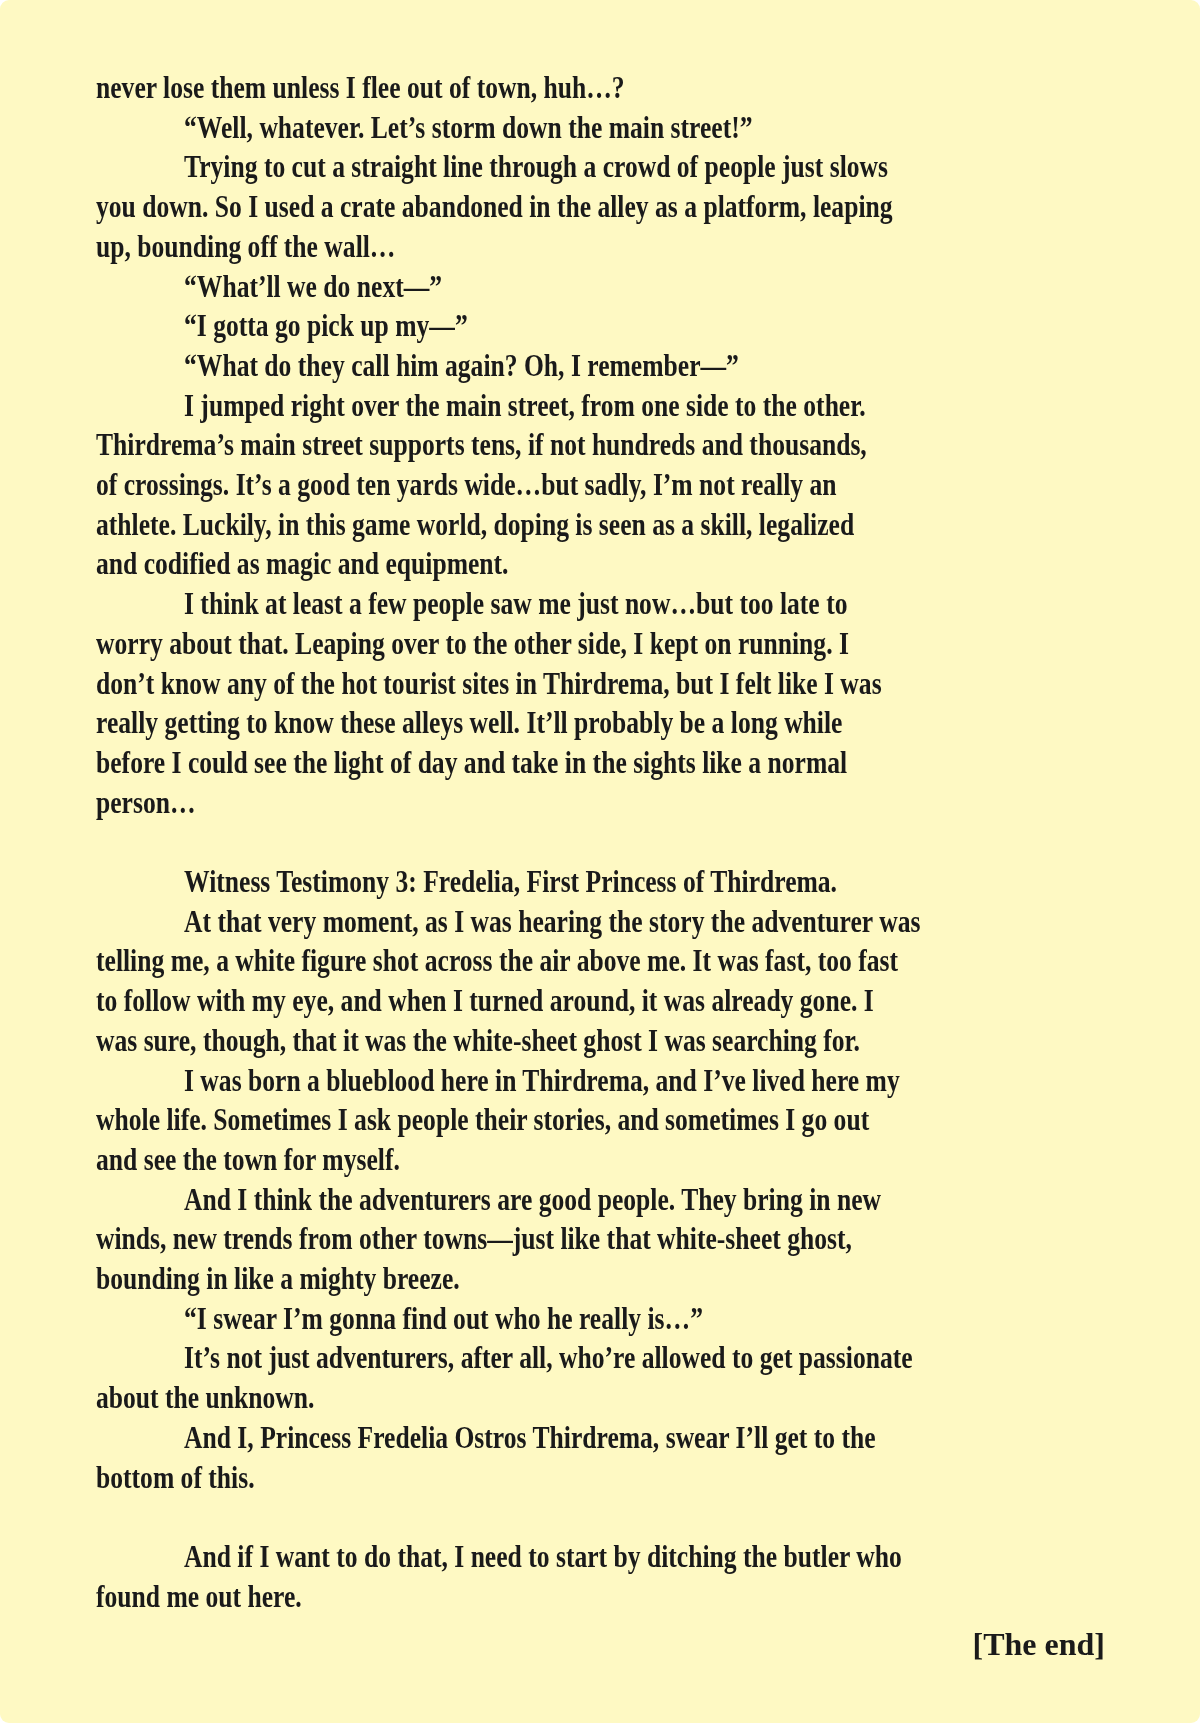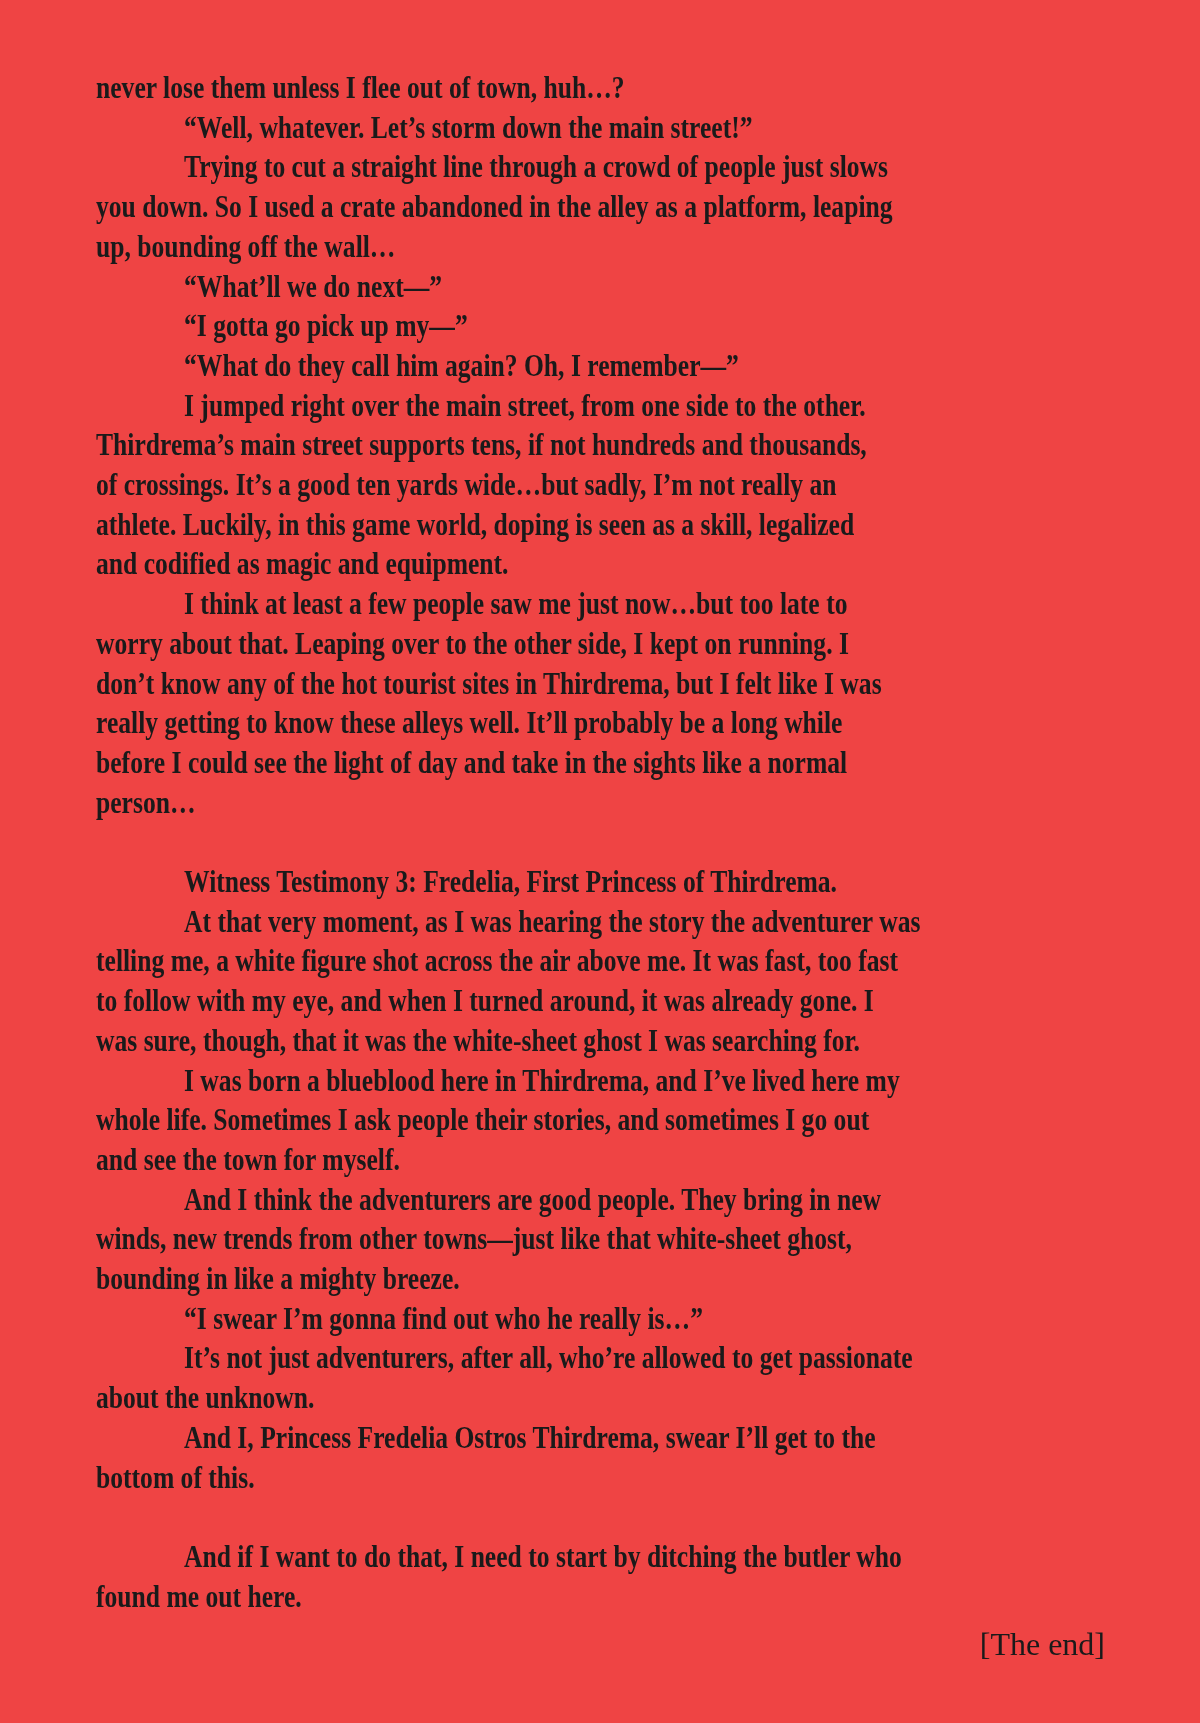--- a/index.html
+++ b/index.html
@@ -9,21 +9,22 @@
   }
   body {
     width: 1200px;
     height: 1723px;
     position: relative;
     overflow: hidden;
   }
   .page {
     position: absolute;
     inset: 0;
-    background: #ef4444;
+    background: #fef9c3;
+    border-radius: 9px;
   }
   .text-block {
     position: absolute;
     left: 96px;
     top: 68px;
     width: 1400px;
     transform: scaleX(0.8);
     transform-origin: left top;
     font-family: "Liberation Serif", serif;
     font-weight: bold;
@@ -40,21 +41,21 @@
     text-indent: 110px;
   }
   p.para.gap-before {
     margin-top: 39.7px;
   }
   .end-mark {
     position: absolute;
     top: 1624px;
     right: 95px;
     font-family: "Liberation Serif", serif;
-    font-weight: normal;
+    font-weight: bold;
     font-size: 32px;
     line-height: 40px;
     color: #1a1a1a;
   }
 </style>
 </head>
 <body>
 
 <main class="page">
   <div class="text-block">

